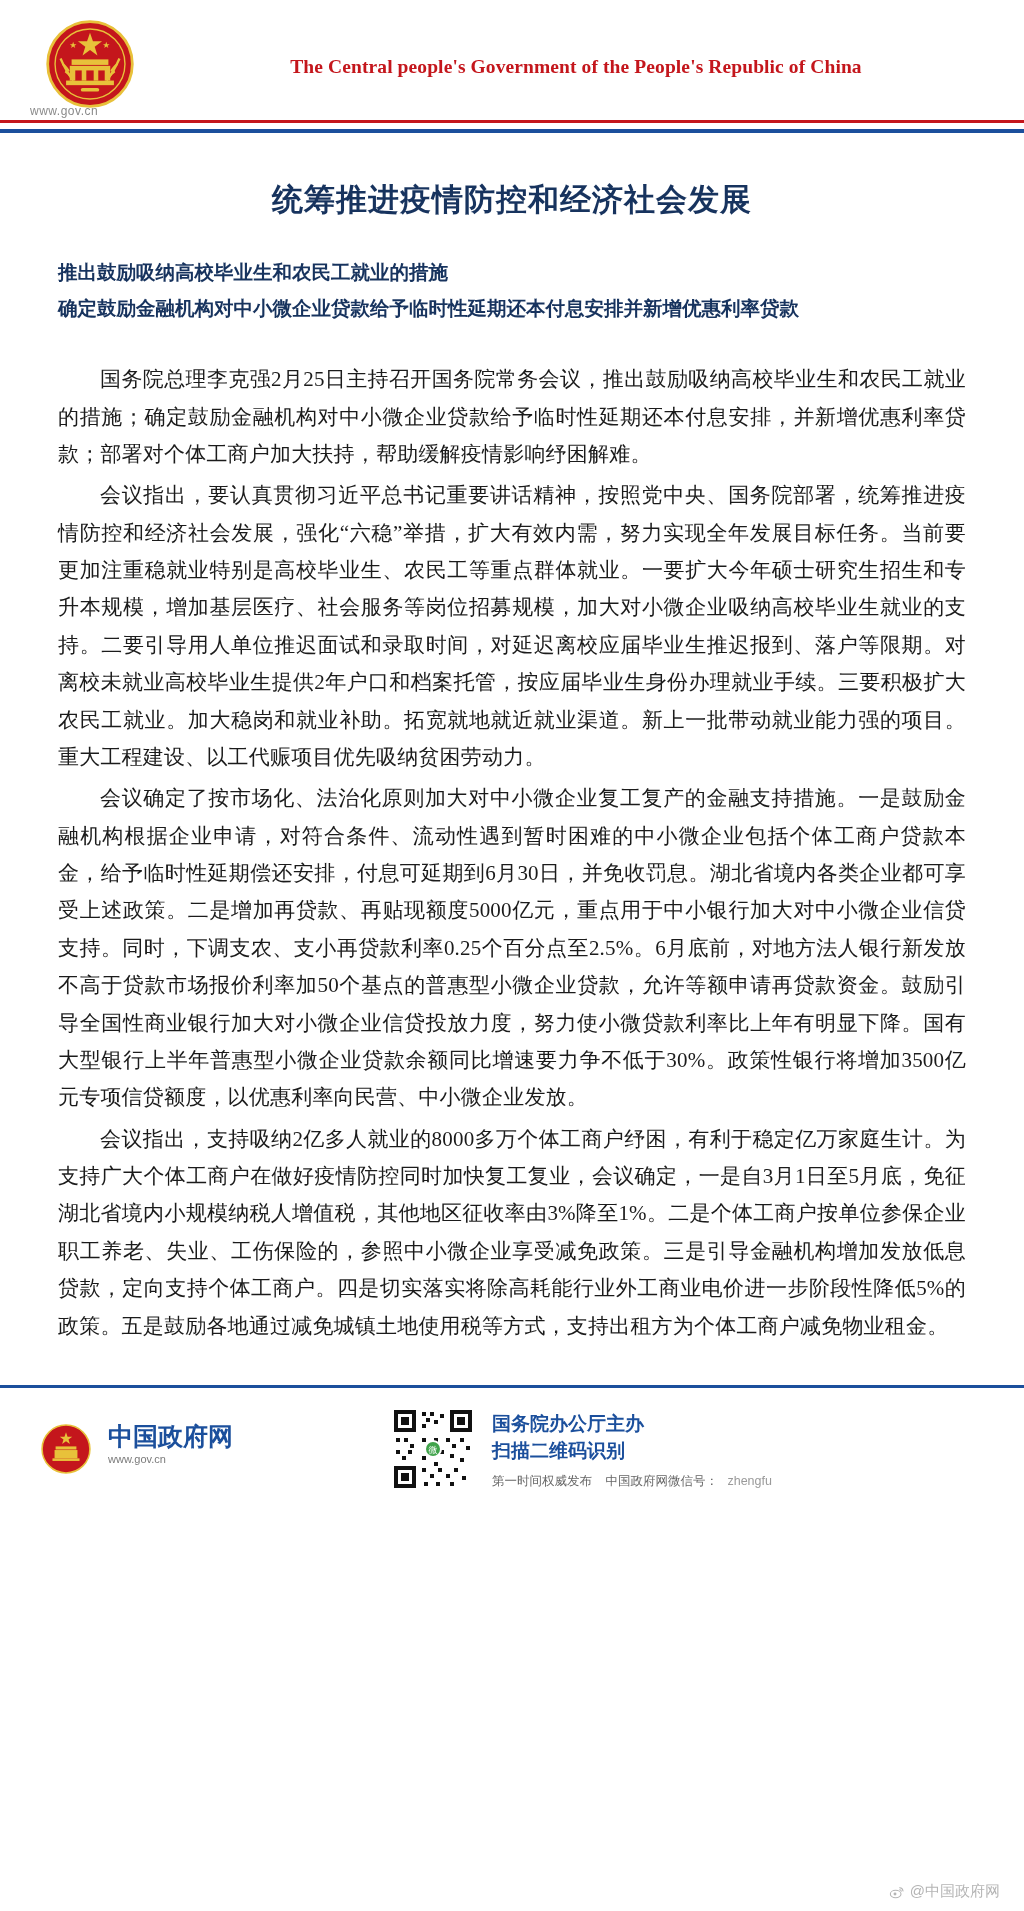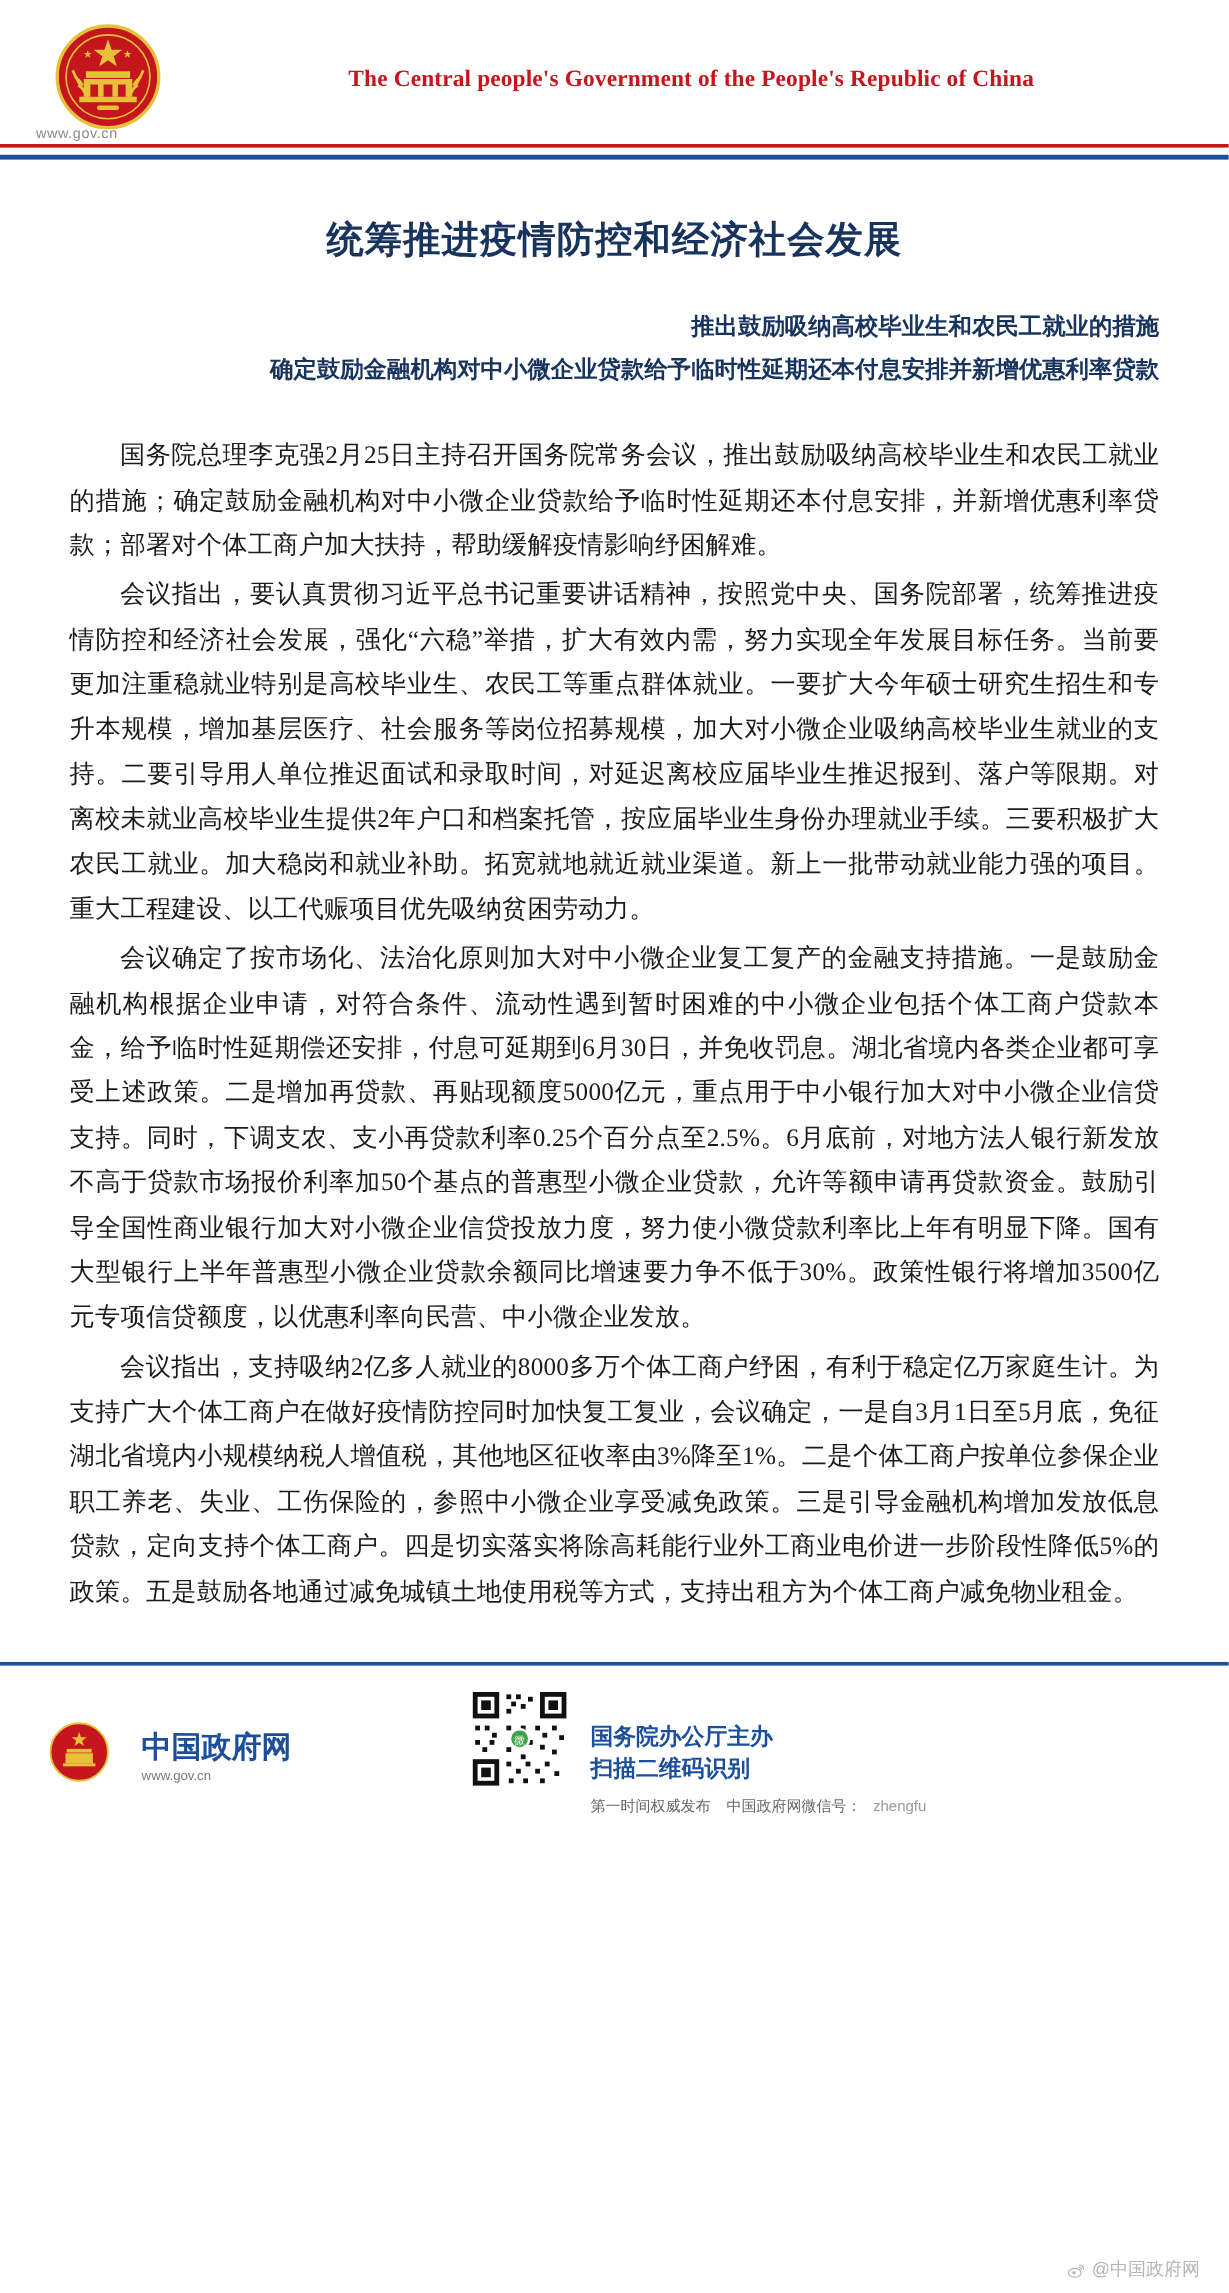--- a/index.html
+++ b/index.html
@@ -82,21 +82,21 @@
   }
   .headline {
     text-align: center;
     font-size: 31px;
     font-weight: bold;
     color: #17335e;
     margin: 46px 0 34px 0;
     letter-spacing: 1px;
   }
   .subheads {
-    text-align: right;
+    text-align: left;
     color: #17335e;
     font-weight: bold;
     font-size: 19.5px;
     line-height: 1.85;
     margin-bottom: 34px;
   }
   .subheads div { white-space: nowrap; }
 
   .article p {
     font-size: 21px;
@@ -117,22 +117,22 @@
   }
   .footer {
     display: flex;
     align-items: center;
     padding: 18px 40px 10px 40px;
     box-sizing: border-box;
     gap: 20px;
   }
   .footer-left {
     display: flex;
-    align-items: flex-end;
-    gap: 26px;
+    align-items: flex-start;
+    gap: 16px;
     flex: 0 0 auto;
     width: 300px;
   }
   .footer-emblem { width: 52px; height: 52px; flex: 0 0 auto; }
   .footer-brand-cn {
     font-size: 25px;
     font-weight: bold;
     color: #1b4f9c;
     line-height: 1.1;
     font-family: "Liberation Serif", serif;
@@ -150,21 +150,21 @@
     gap: 16px;
     padding-left: 30px;
   }
   .qr {
     width: 86px;
     height: 86px;
     flex: 0 0 auto;
     background: #ffffff;
   }
   .qr svg { display:block; }
-  .footer-texts { padding-top: 4px; margin-top: 24px; }
+  .footer-texts { padding-top: 4px; }
   .footer-line1, .footer-line2 {
     font-size: 19px;
     font-weight: bold;
     color: #1b4f9c;
     line-height: 1.45;
   }
   .footer-scan {
     margin-top: 8px;
     font-size: 12.5px;
     color: #666;

